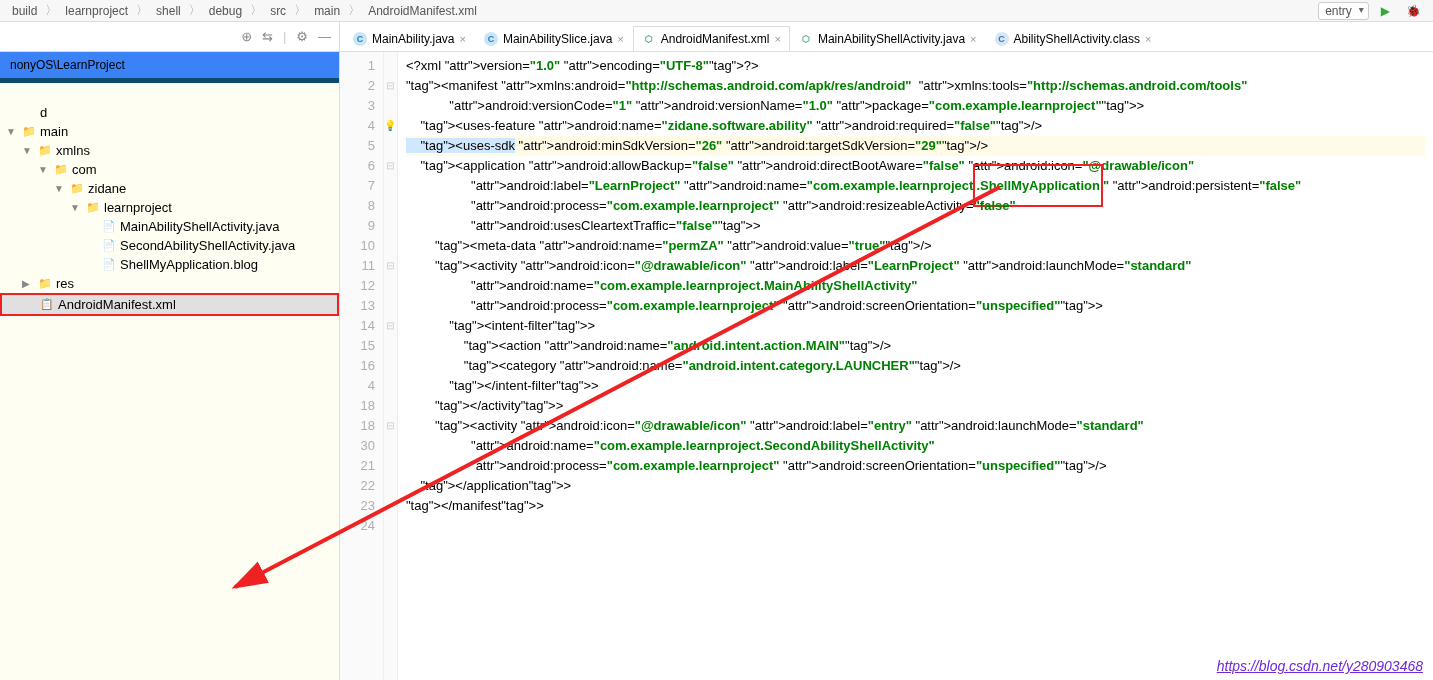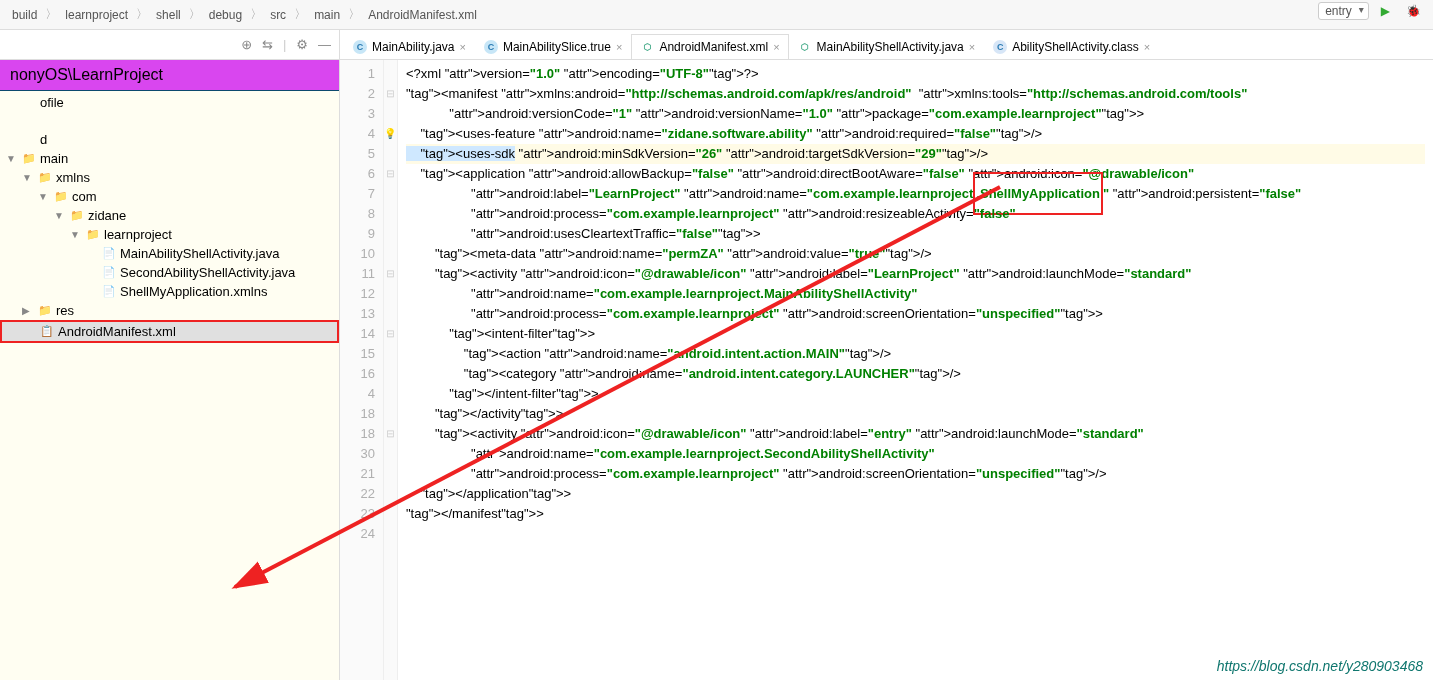--- a/index.html
+++ b/index.html
@@ -1,26 +1,26 @@
 <!DOCTYPE html>
 <html><head>
 <meta charset="utf-8">
 <style>
 * { margin:0; padding:0; box-sizing:border-box; font-family:"Segoe UI",Arial,sans-serif; }
 body { width:1433px; height:680px; background:#fff; overflow:hidden; position:relative; }
-.breadcrumb { height:30px; display:flex; align-items:center; padding:0 8px; font-size:12px; color:#555; border-bottom:1px solid #ddd; background:#f7f7f7; }
+.breadcrumb { height:22px; display:flex; align-items:center; padding:0 8px; font-size:12px; color:#555; border-bottom:1px solid #ddd; background:#f7f7f7; }
 .breadcrumb span { margin:0 4px; }
 .breadcrumb .arrow { color:#999; }
 .topright { position:absolute; right:8px; top:0; height:22px; display:flex; align-items:center; gap:8px; }
 .dropdown { border:1px solid #ccc; padding:1px 16px 1px 6px; font-size:12px; border-radius:3px; position:relative; background:#fff; }
 .dropdown::after { content:"▾"; position:absolute; right:4px; top:1px; color:#666; font-size:10px; }
 .main { display:flex; height:658px; }
 .sidebar { width:340px; background:#fff; border-right:1px solid #ddd; display:flex; flex-direction:column; font-size:13px; }
 .sb-tools { height:30px; border-bottom:1px solid #ddd; display:flex; align-items:center; justify-content:flex-end; padding:0 8px; gap:10px; color:#888; }
-.sb-path { padding:6px 10px; background:#d946ef; border-bottom:1px solid #0c4a6e; font-size:16px; }
+.sb-path { padding:6px 10px; background:#3b82f6; border-bottom:5px solid #0c4a6e; font-size:12px; }
 .tree { flex:1; background:#fffef2; overflow:auto; padding:2px 0; }
 .tree-item { padding:2px 6px; white-space:nowrap; cursor:default; display:flex; align-items:center; gap:4px; }
 .tree-item.sel { background:#e0e0e0; border:2px solid #e22; }
 .ti-caret { width:12px; color:#888; font-size:10px; }
 .ti-icon { width:14px; height:14px; display:inline-flex; align-items:center; justify-content:center; font-size:11px; }
 .folder-y { color:#d9a441; }
 .folder-b { color:#5a8fd6; }
 .jfile { color:#c77b2e; }
 .manifest { color:#4a8; }
 .editor { flex:1; display:flex; flex-direction:column; }
@@ -35,21 +35,21 @@
 .code-area { flex:1; display:flex; overflow:auto; font-family:Consolas,monospace; font-size:13px; line-height:20px; }
 .gutter { width:44px; background:#fafafa; border-right:1px solid #eee; text-align:right; padding:4px 8px 4px 0; color:#b0b0b0; }
 .fold { width:14px; background:#fafafa; border-right:1px solid #eee; padding:4px 0; color:#ccc; font-size:10px; text-align:center; }
 .code { flex:1; padding:4px 8px; white-space:pre; position:relative; }
 .hl-line { background:#fffbe6; display:inline-block; width:100%; }
 .sel-tag { background:#cfe8ff; }
 .val { color:#008000; font-weight:bold; }
 .bulb { color:#e6b800; }
 .redbox { border:2px solid #e22; padding:12px 1px; }
 .arrow-svg { position:absolute; left:0; top:0; pointer-events:none; }
-.watermark { position:absolute; right:10px; bottom:6px; color:#0f766e; font-size:14px; font-style:italic; }
+.watermark { position:absolute; right:10px; bottom:6px; color:#6d28d9; font-size:14px; font-style:italic;text-decoration:underline; }
 </style>
 </head>
 <body>
 
 <div class="breadcrumb">
   <span>build</span>
     <span class="arrow">〉</span>
   <span>learnproject</span>
     <span class="arrow">〉</span>
   <span>shell</span>
@@ -75,25 +75,20 @@
       <span>⇆</span>
       <span style="color:#ccc;">|</span>
       <span>⚙</span>
       <span>—</span>
     </div>
     <div class="sb-path">nonyOS\LearnProject</div>
     <div class="tree" id="tree">
         <div class="tree-item" style="padding-left: 6px;">
           <span class="ti-caret"></span>
           <span class="ti-icon "></span>
-          <span>ofile</span>
-        </div>
-        <div class="tree-item" style="padding-left: 6px;">
-          <span class="ti-caret"></span>
-          <span class="ti-icon "></span>
           <span></span>
         </div>
         <div class="tree-item" style="padding-left: 6px;">
           <span class="ti-caret"></span>
           <span class="ti-icon "></span>
           <span>d</span>
         </div>
         <div class="tree-item" style="padding-left: 6px;">
           <span class="ti-caret">▼</span>
           <span class="ti-icon folder-b">📁</span>
@@ -125,21 +120,21 @@
           <span>MainAbilityShellActivity.java</span>
         </div>
         <div class="tree-item" style="padding-left: 86px;">
           <span class="ti-caret"></span>
           <span class="ti-icon jfile">📄</span>
           <span>SecondAbilityShellActivity.java</span>
         </div>
         <div class="tree-item" style="padding-left: 86px;">
           <span class="ti-caret"></span>
           <span class="ti-icon jfile">📄</span>
-          <span>ShellMyApplication.xmlns</span>
+          <span>ShellMyApplication.blog</span>
         </div>
         <div class="tree-item" style="padding-left: 22px;">
           <span class="ti-caret">▶</span>
           <span class="ti-icon folder-b">📁</span>
           <span>res</span>
         </div>
         <div class="tree-item sel" style="padding-left: 22px;">
           <span class="ti-caret"></span>
           <span class="ti-icon manifest">📋</span>
           <span>AndroidManifest.xml</span>
@@ -149,21 +144,21 @@
 
   <div class="editor">
     <div class="tabs" id="tabs">
         <div class="tab">
           <span class="ico ico-c">C</span>
           <span>MainAbility.java</span>
           <span class="close">×</span>
         </div>
         <div class="tab">
           <span class="ico ico-c">C</span>
-          <span>MainAbilitySlice.true</span>
+          <span>MainAbilitySlice.java</span>
           <span class="close">×</span>
         </div>
         <div class="tab active">
           <span class="ico ico-m">⬡</span>
           <span>AndroidManifest.xml</span>
           <span class="close">×</span>
         </div>
         <div class="tab">
           <span class="ico ico-m">⬡</span>
           <span>MainAbilityShellActivity.java</span>

